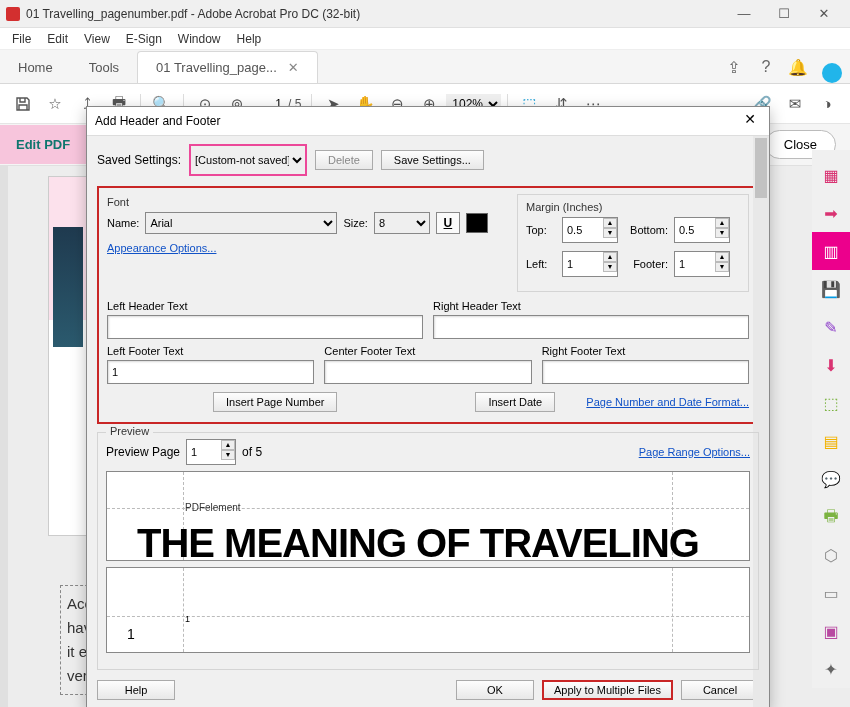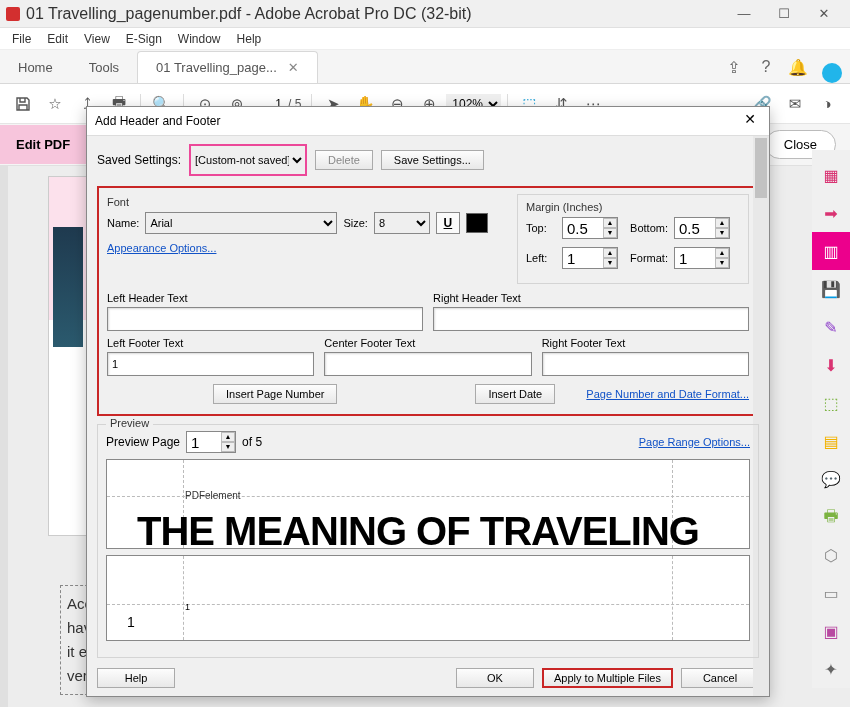--- a/index.html
+++ b/index.html
@@ -1,21 +1,21 @@
 <!DOCTYPE html>
 <html><head>
 <meta charset="utf-8">
 <style>
 * { box-sizing: border-box; margin: 0; padding: 0; font-family: "Segoe UI", Arial, sans-serif; }
 body { width: 850px; height: 707px; background: #fff; overflow: hidden; position: relative; font-size: 12px; }
 
 
 .titlebar { height: 28px; background: #f0f0f0; display: flex; align-items: center; padding: 0 6px; border-bottom: 1px solid #e0e0e0; }
 .titlebar .app-icon { width: 14px; height: 14px; background: #d32f2f; border-radius: 2px; margin-right: 6px; }
-.titlebar .title { flex: 1; font-size: 16px; color: #333; }
+.titlebar .title { flex: 1; font-size: 12px; color: #333; }
 .titlebar .win-btn { width: 40px; height: 28px; display: flex; align-items: center; justify-content: center; color: #555; font-size: 13px; cursor: pointer; }
 
 
 .menubar { height: 22px; display: flex; align-items: center; padding: 0 4px; background: #fff; border-bottom: 1px solid #eee; }
 .menubar span { padding: 2px 8px; font-size: 12px; color: #333; cursor: pointer; }
 
 
 .tabbar { height: 34px; background: #f5f5f5; display: flex; align-items: flex-end; border-bottom: 1px solid #d8d8d8; }
 .tabbar .tab { padding: 8px 18px; font-size: 13px; color: #555; cursor: pointer; }
 .tabbar .tab.doc { background: #fff; border: 1px solid #d8d8d8; border-bottom: none; border-radius: 4px 4px 0 0; display: flex; align-items: center; gap: 11px; }
@@ -28,21 +28,21 @@
 .toolbar { height: 40px; background: #fff; display: flex; align-items: center; padding: 0 8px; border-bottom: 1px solid #e5e5e5; gap: 2px; }
 .toolbar .tbtn { width: 30px; height: 30px; display: flex; align-items: center; justify-content: center; color: #555; font-size: 15px; cursor: pointer; }
 .toolbar .divider { width: 1px; height: 20px; background: #ddd; margin: 0 4px; }
 .toolbar .page-input { width: 28px; height: 22px; text-align: right; border: none; font-size: 12px; }
 .toolbar .page-total { font-size: 12px; color: #555; padding: 0 4px; }
 .toolbar .zoom-sel { border: none; font-size: 12px; padding: 2px; }
 .toolbar .spacer { flex: 1; }
 
 
 .secondary { height: 42px; display: flex; align-items: center; background: #f5f5f5; border-bottom: 1px solid #e0e0e0; }
-.secondary .edit-label { background: #f7c5dc; color: #000000; font-weight: 600; font-size: 13px; padding: 12px 16px; }
+.secondary .edit-label { background: #f7c5dc; color: #0f766e; font-weight: 600; font-size: 13px; padding: 12px 16px; }
 .secondary .spacer { flex: 1; }
 .secondary .close-btn { background: #fff; border: 1px solid #bbb; border-radius: 18px; padding: 6px 18px; font-size: 13px; margin-right: 14px; cursor: pointer; }
 
 
 .doc-area { position: absolute; top: 166px; left: 0; right: 0; bottom: 0; background: #ededed; display: flex; }
 .doc-left-panel { width: 8px; background: #e0e0e0; }
 .doc-stage { flex: 1; padding: 10px 0 0 40px; }
 .doc-thumb { width: 40px; height: 360px; background: linear-gradient(#fce1ec 0%, #fce1ec 40%, #fff 40%, #fff 100%); border: 1px solid #ccc; position: relative; }
 .doc-thumb::before { content: ""; position: absolute; top: 50px; left: 4px; width: 30px; height: 120px; background: linear-gradient(#1f3a4f, #2b5a6e); }
 .doc-text { position: absolute; bottom: 12px; left: 60px; width: 340px; font-size: 15px; color: #333; line-height: 1.6; border: 1px dashed #888; padding: 6px; }
@@ -75,21 +75,21 @@
 .group-label { font-size: 11px; color: #333; margin-bottom: 4px; display: block; }
 .font-group { flex: 1; }
 .margin-group { border: 1px solid #d4d4d4; padding: 6px 8px; width: 232px; }
 
 .row { display: flex; align-items: center; gap: 6px; margin-bottom: 8px; }
 .row label { font-size: 11px; }
 .sel-font { width: 192px; height: 22px; border: 1px solid #888; font-size: 11px; }
 .sel-size { width: 56px; height: 22px; border: 1px solid #888; font-size: 11px; }
 .u-btn { width: 24px; height: 22px; border: 1px solid #888; background: #fafafa; font-weight: bold; text-decoration: underline; font-size: 12px; cursor: pointer; }
 .color-sw { width: 22px; height: 20px; border: 1px solid #666; background: #000; cursor: pointer; }
-.spin-input { width: 56px; height: 22px; border: 1px solid #888; font-size: 15px; padding: 4px 4px; }
+.spin-input { width: 56px; height: 22px; border: 1px solid #888; font-size: 11px; padding: 12px 4px; }
 .spin-wrap { position: relative; display: inline-block; }
 .spin-btns { position: absolute; right: 1px; top: 1px; width: 14px; height: 20px; display: flex; flex-direction: column; }
 .spin-btns span { flex: 1; background: #eee; border: 1px solid #bbb; font-size: 7px; text-align: center; line-height: 8px; cursor: pointer; }
 
 .link { color: #1152c7; text-decoration: underline; font-size: 11px; cursor: pointer; }
 
 .hf-grid { display: flex; gap: 10px; margin-top: 8px; }
 .hf-col { flex: 1; }
 .hf-col label { font-size: 11px; display: block; margin-bottom: 3px; }
 .hf-input { width: 100%; height: 24px; border: 1px solid #888; box-shadow: inset 1px 1px 2px rgba(0,0,0,0.15); font-size: 11px; padding: 0 4px; }
@@ -254,21 +254,21 @@
                   <span>▲</span>
                   <span>▼</span>
                 </div></div>
           </div>
           <div class="row">
             <label style="width:30px">Left:</label>
             <div class="spin-wrap"><input class="spin-input" value="1" style=""><div class="spin-btns">
                   <span>▲</span>
                   <span>▼</span>
                 </div></div>
-            <label style="width:44px;text-align:right">Format:</label>
+            <label style="width:44px;text-align:right">Footer:</label>
             <div class="spin-wrap"><input class="spin-input" value="1" style=""><div class="spin-btns">
                   <span>▲</span>
                   <span>▼</span>
                 </div></div>
           </div>
         </div>
       </div>
 
       <div class="hf-grid">
         <div class="hf-col">

